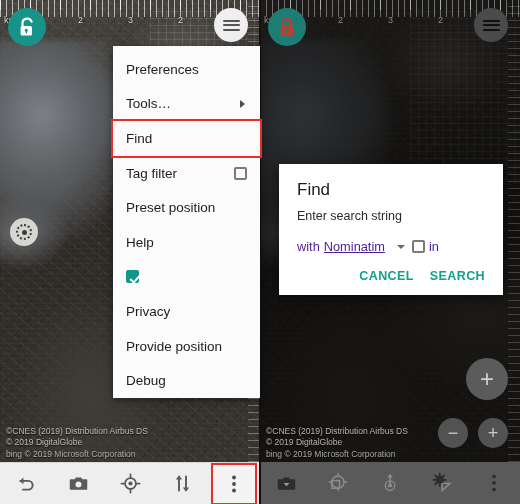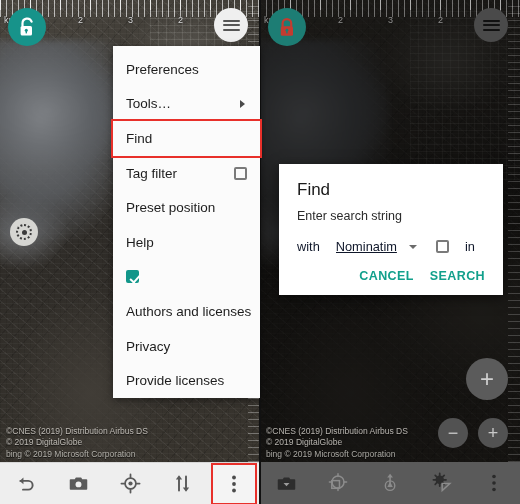--- a/index.html
+++ b/index.html
@@ -181,22 +181,22 @@
     background: #fff; box-shadow: 0 3px 12px rgba(0,0,0,.5); z-index: 40;
     padding: 16px 18px 10px 18px;
   }
   .dlg-title { font-size: 17px; color: #1a1a1a; margin-bottom: 9px; }
   .dlg-sub { font-size: 12.5px; color: #2b2b2b; margin-bottom: 16px; }
   .dlg-input {
     font-size: 14.5px; color: #1a1a1a; padding-bottom: 4px;
     border-bottom: 2px solid #17a08d; margin-bottom: 9px;
   }
   .dlg-row {
-    display: flex; align-items: center; gap: 16px;
-    font-size: 12.8px; color: #0f172a; margin-bottom: 6px;
+    display: flex; align-items: center; gap: 4px;
+    font-size: 12.8px; color: #4c1d95; margin-bottom: 6px;
   }
   .dlg-select {
     display: flex; align-items: center; gap: 12px;
     flex: 0 0 auto; overflow: hidden;
   }
   .dlg-select .sel-val { max-width: 92px; overflow: hidden; text-decoration: underline; }
   .caret {
     width: 0; height: 0; border-top: 4px solid #6b6b6b;
     border-left: 4px solid transparent; border-right: 4px solid transparent;
   }
@@ -416,32 +416,32 @@
     </div>
 
     <div class="menu-item">
       <span class="label">Help</span>
     </div>
 
     <div class="menu-item">
       <span class="cbox checked"></span>
     </div>
 
-    <div class="menu-item">
-      <span class="label">Authors and licenses</span>
-    </div>
 
     <div class="menu-item">
       <span class="label">Privacy</span>
     </div>
 
     <div class="menu-item">
-      <span class="label">Provide licenses</span>
-    </div>
-
+      <span class="label">Provide position</span>
+    </div>
+
+    <div class="menu-item">
+      <span class="label">Debug</span>
+    </div>
   </div>
 
   <div class="dialog">
     <div class="dlg-title">Find</div>
     <div class="dlg-sub">Enter search string</div>
     <div class="dlg-row">
       <span>with</span>
       <span class="dlg-select">
         <span class="sel-val">Nominatim</span>
         <span class="caret"></span>

